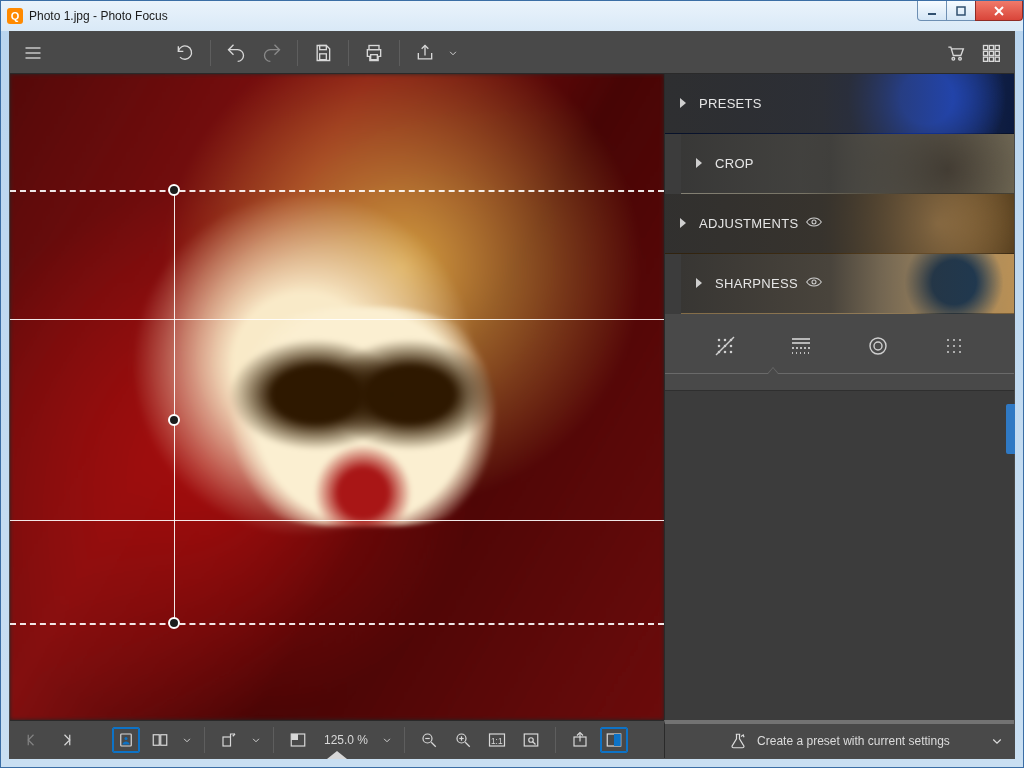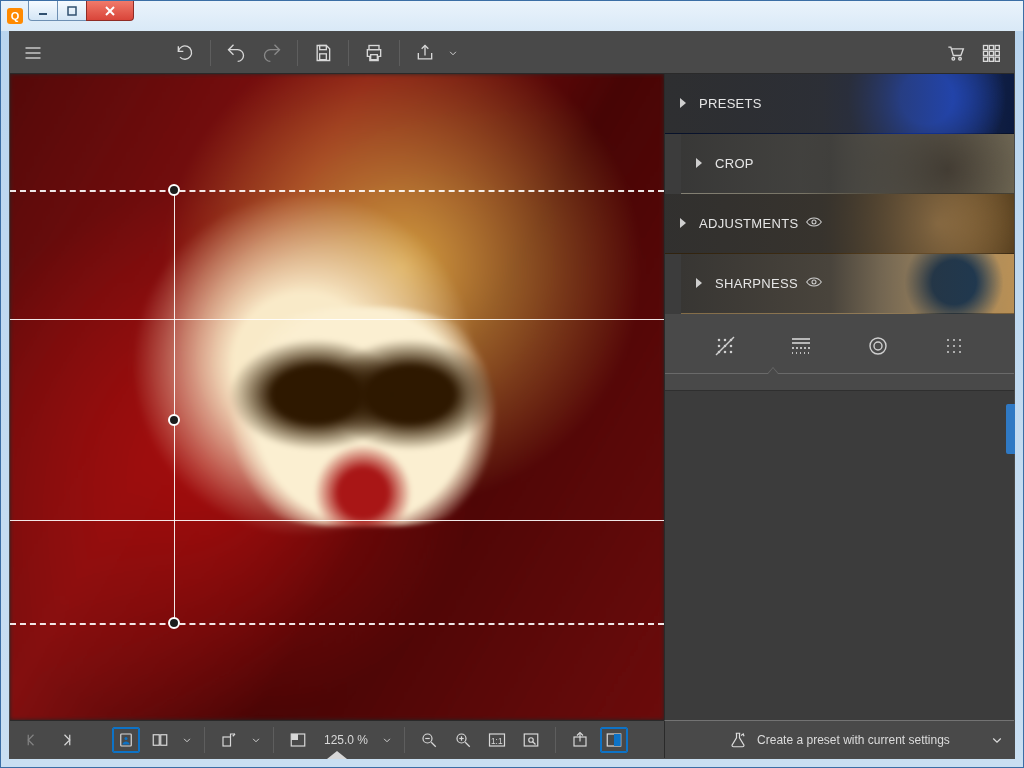--- a/index.html
+++ b/index.html
@@ -151,36 +151,37 @@
   .bottombar .tb-btn.sq.active { border:1px solid #0d73c7; box-shadow: inset 0 0 0 1px #0d73c7;}
   .bottombar svg { width:18px;height:18px; stroke:#d8d8d8; fill:none; stroke-width:1.6;}
   .zoom-readout { color:#d8d8d8; padding:0 6px; font-size:12px;}
   .bb-grip {
     position:absolute; left:50%; bottom:-1px; transform:translateX(-50%);
     width:0;height:0;border-left:10px solid transparent;border-right:10px solid transparent;border-bottom:8px solid #d8d8d8;
   }
 
   
   .preset-bar {
-    width:350px; height:38px; background:#494949; border-top:1px solid #737373; border-left:1px solid #2a2a2a;
+    width:350px; height:38px; background:#494949; border-top:4px solid #737373; border-left:1px solid #2a2a2a;
     display:flex; align-items:center; justify-content:center; color:#dcdcdc; gap:10px; position:relative;
   }
   .preset-bar svg { width:18px; height:18px; stroke:#dcdcdc; fill:none; stroke-width:1.6;}
   .preset-bar .dd { position:absolute; right:6px; top:0; bottom:0; width:22px; display:flex; align-items:center; justify-content:center;}
 
   .bottom-wrap { display:flex; }
   .bottom-wrap .bottombar { flex:1; }
 </style>
 </head>
 <body>
 
 <div class="window">
 
   <div class="titlebar">
     <span class="app-icon">Q</span>
+    <span class="title">Photo 1.jpg - Photo Focus</span>
     <div class="win-btns">
       <div class="win-btn">
         <svg viewBox="0 0 12 12">
             <line x1="2" y1="9" x2="10" y2="9" stroke="#30506f" stroke-width="2"></line>
           </svg>
       </div>
       <div class="win-btn">
         <svg viewBox="0 0 12 12">
             <rect x="2" y="2" width="8" height="8" fill="none" stroke="#30506f" stroke-width="1.5"></rect>
           </svg>

